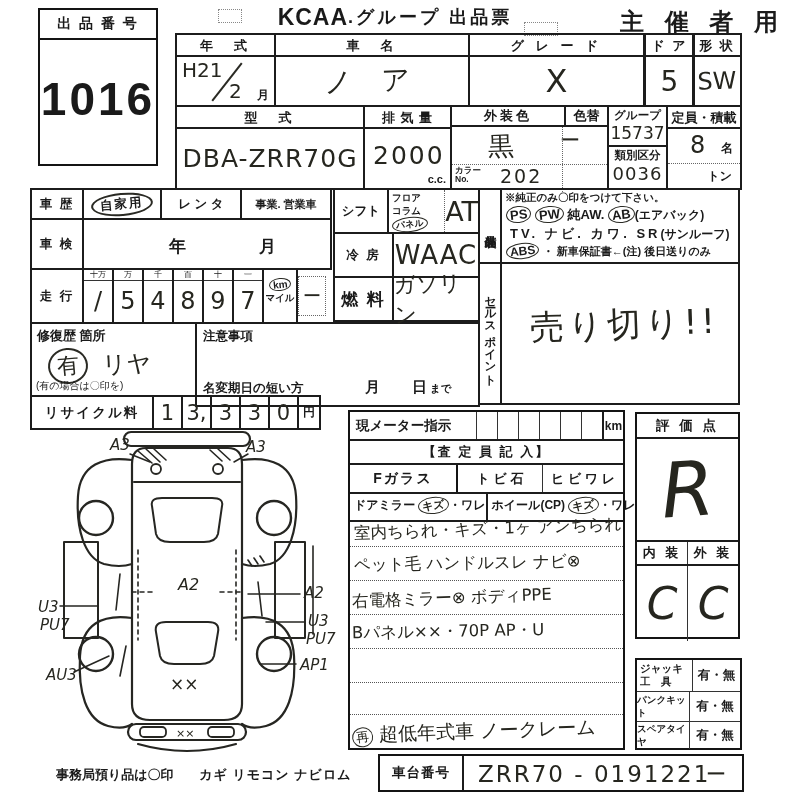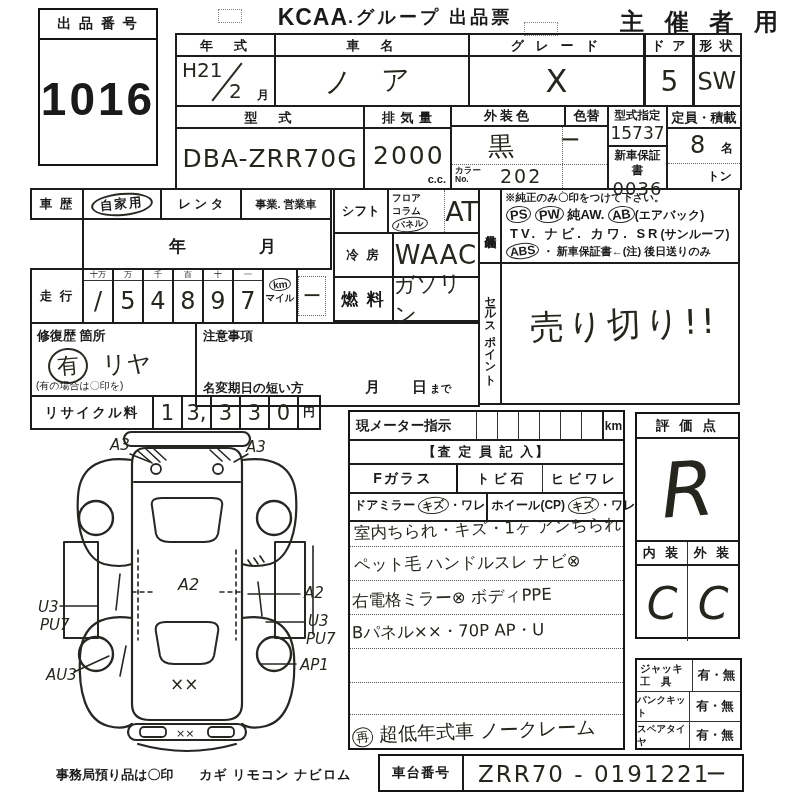--- a/index.html
+++ b/index.html
@@ -91,23 +91,23 @@
     </div>
     <div style="position:relative;height:26px;border-top:1.5px dotted #666;">
       <span style="position:absolute;left:3px;top:1px;font-size:8.5px;font-weight:bold;line-height:9px;">
         <span>カラー</span><br>
         <span>No.</span>
       </span>
       <span class="hw" style="position:absolute;left:48px;top:0px;font-size:19px;letter-spacing:2px;">202</span>
     </div>
   </div>
   <div class="abs bx" style="left:607px;top:105px;width:61px;height:85px;">
-    <div class="bold" style="text-align:center;font-size:11.5px;padding-top:1px;">型式指定</div>
+    <div class="bold" style="text-align:center;font-size:11.5px;padding-top:1px;">グループ</div>
     <div class="hw" style="text-align:center;font-size:17px;border-bottom:2px solid #1c1c1c;height:22px;">15737</div>
-    <div class="bold" style="text-align:center;font-size:11.5px;padding-top:1px;">新車保証書</div>
+    <div class="bold" style="text-align:center;font-size:11.5px;padding-top:1px;">類別区分</div>
     <div class="hw" style="text-align:center;font-size:18px;letter-spacing:1px;">0036</div>
   </div>
   <div class="abs bx" style="left:666px;top:105px;width:76px;height:85px;">
     <div class="chead" style="letter-spacing:0;font-size:13px;">定員・積載</div>
     <div style="position:relative;height:34px;border-bottom:1.5px dotted #666;">
       <span class="hw" style="position:absolute;left:22px;top:2px;font-size:24px;">8</span>
       <span class="bold" style="position:absolute;right:7px;top:11px;font-size:12px;">名</span>
     </div>
     <div style="position:relative;height:26px;">
       <span class="bold" style="position:absolute;right:8px;top:4px;font-size:12px;">トン</span>
@@ -116,20 +116,23 @@
 
   <div class="abs bx" style="left:30px;top:188px;width:54px;height:32px;">
     <div class="ctr bold" style="height:100%;font-size:12.5px;letter-spacing:2px;">車 歴</div>
   </div>
   <div class="abs bx ctr" style="left:82px;top:188px;width:80px;height:32px;">
     <span class="hand-ellipse bold" style="font-size:12.5px;letter-spacing:2px;">自家用</span>
   </div>
   <div class="abs bx ctr bold" style="left:160px;top:188px;width:82px;height:32px;font-size:12.5px;">レ ン タ</div>
   <div class="abs bx ctr bold" style="left:240px;top:188px;width:92px;height:32px;font-size:11px;">事業. 営業車</div>
 
+  <div class="abs bx" style="left:30px;top:218px;width:54px;height:52px;">
+    <div class="ctr bold" style="height:100%;font-size:12.5px;letter-spacing:2px;">車 検</div>
+  </div>
   <div class="abs bx" style="left:82px;top:218px;width:250px;height:52px;">
     <span class="bold" style="position:absolute;left:85px;top:15px;font-size:17px;">年</span>
     <span class="bold" style="position:absolute;left:175px;top:15px;font-size:17px;">月</span>
   </div>
 
   <div class="abs bx" style="left:30px;top:268px;width:54px;height:56px;">
     <div class="ctr bold" style="height:100%;font-size:12.5px;letter-spacing:2px;">走 行</div>
   </div>
   <div class="abs bx" style="left:82px;top:268px;width:32px;height:56px;">
     <div class="unit-head">十万</div>

